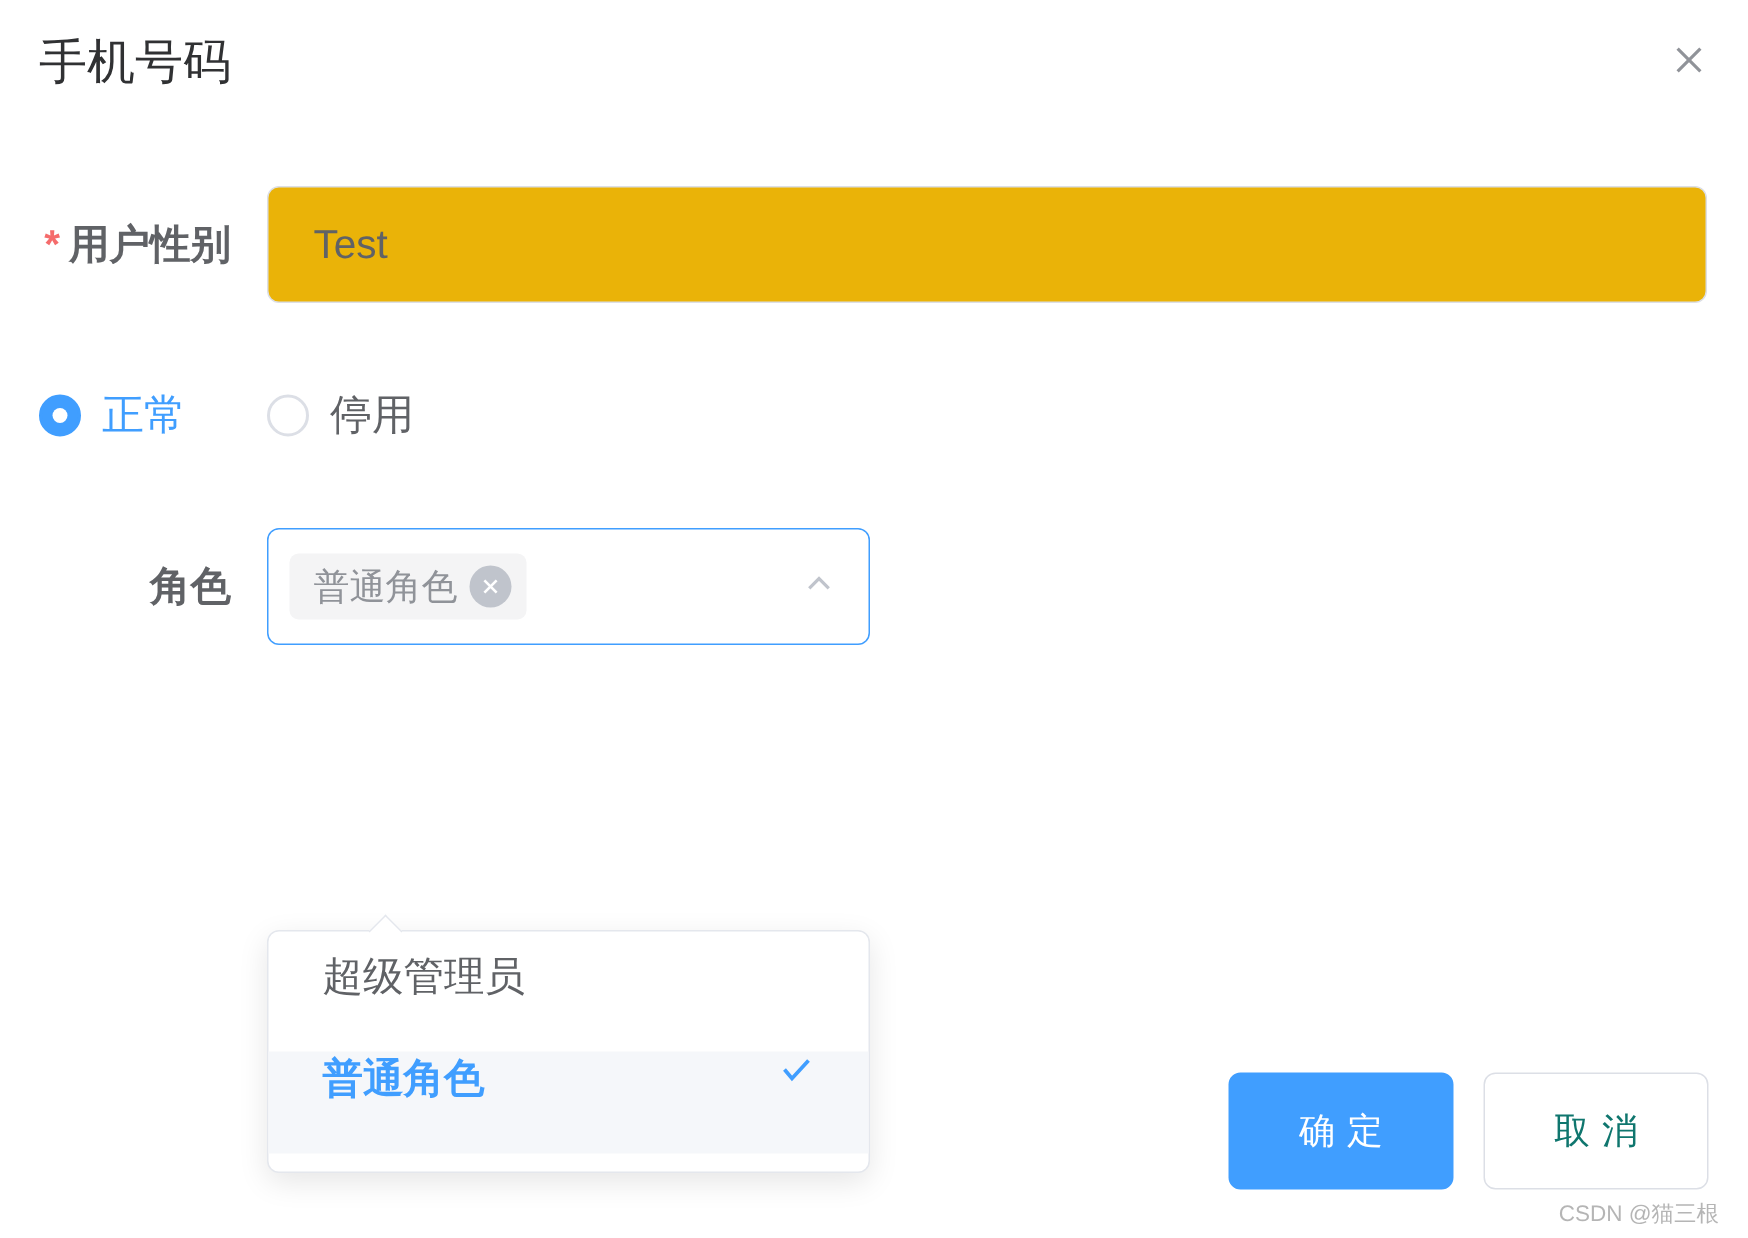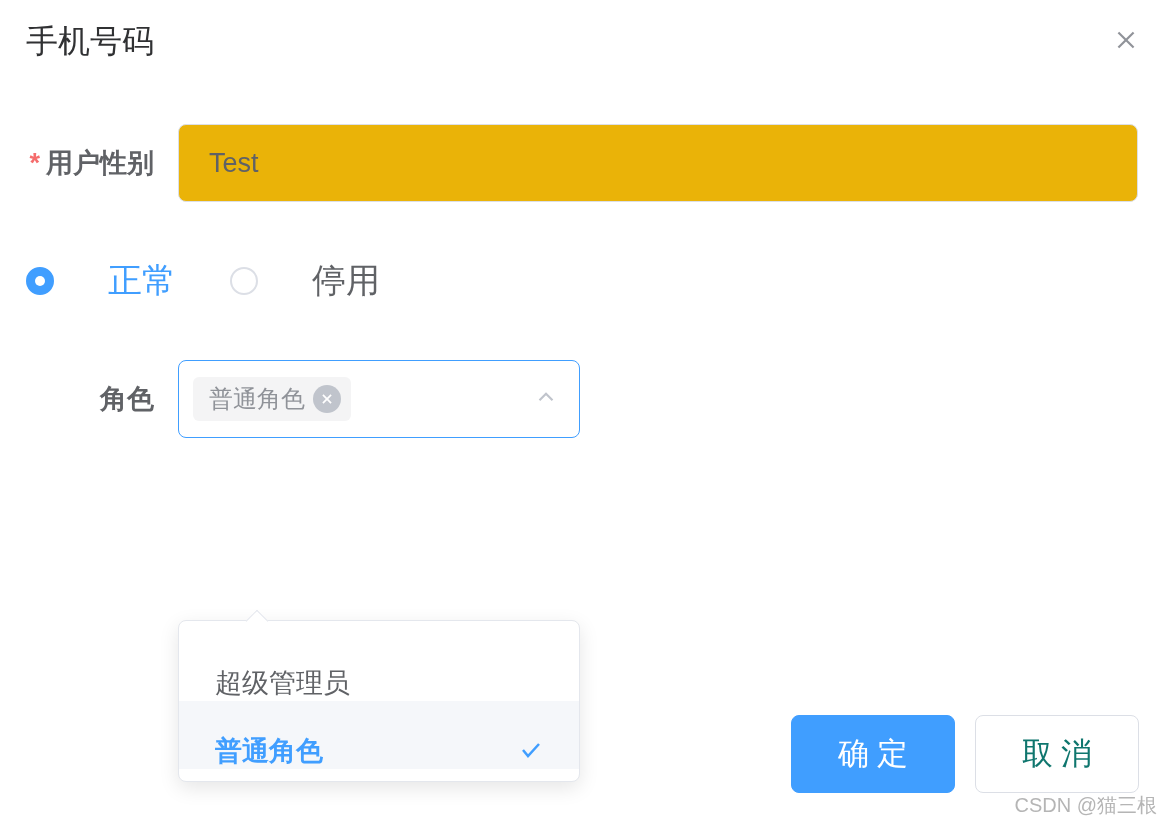--- a/index.html
+++ b/index.html
@@ -87,21 +87,21 @@
     .radio-item { display: flex; align-items: center; gap: 14px; cursor: pointer; }
     .radio-circle {
       width: 28px; height: 28px;
       border-radius: 50%;
       border: 2px solid #dcdfe6;
       display: flex; align-items: center; justify-content: center;
       flex-shrink: 0;
     }
     .radio-circle.checked { border-color: #409eff; background: #409eff; }
     .radio-dot { width: 10px; height: 10px; border-radius: 50%; background: #fff; }
-    .radio-label { font-size: 34px; color: #606266; margin-left: 40px; }
+    .radio-label { font-size: 28px; color: #606266; }
     .radio-label.checked { color: #409eff; }
     .tag-select {
       height: 78px;
       width: 402px;
       border: 1px solid #409eff;
       border-radius: 8px;
       padding: 0 20px 0 14px;
       display: flex;
       align-items: center;
       justify-content: space-between;
@@ -144,21 +144,21 @@
       width: 16px; height: 16px;
       background: #fff;
       border-top: 1px solid #e4e7ed;
       border-left: 1px solid #e4e7ed;
       transform: rotate(45deg);
     }
     .dropdown-item {
       height: 68px;
       padding: 0 36px;
       display: flex;
-      align-items: flex-end;
+      align-items: flex-start;
       justify-content: space-between;
       font-size: 27px;
       color: #606266;
       cursor: pointer;
     }
     .dropdown-item.selected {
       color: #409eff;
       font-weight: 700;
       background: #f5f7fa;
     }
@@ -167,35 +167,35 @@
       position: absolute;
       right: 26px;
       bottom: 32px;
       display: flex;
       gap: 20px;
     }
     .btn {
       height: 78px;
       padding: 0 38px;
       border-radius: 8px;
-      font-size: 31px;
+      font-size: 24px;
       display: flex;
       align-items: center;
       justify-content: center;
       cursor: pointer;
       letter-spacing: 8px;
       text-indent: 8px;
     }
     .btn-primary { background: #409eff; color: #fff; border: 1px solid #409eff; }
     .btn-default { background: #fff; color: #0f766e; border: 1px solid #dcdfe6; }
     .watermark {
       position: absolute;
-      right: 8px;
+      right: 19px;
       bottom: 6px;
-      font-size: 20px;
+      font-size: 15px;
       color: rgba(120,120,120,0.55);
     }
   </style>
 </head>
 <body>
 
 <div class="dialog-header">
   <div class="dialog-title">手机号码</div>
   <div class="close-x">
     <svg viewBox="0 0 24 24" fill="none" stroke="#909399" stroke-width="2">

